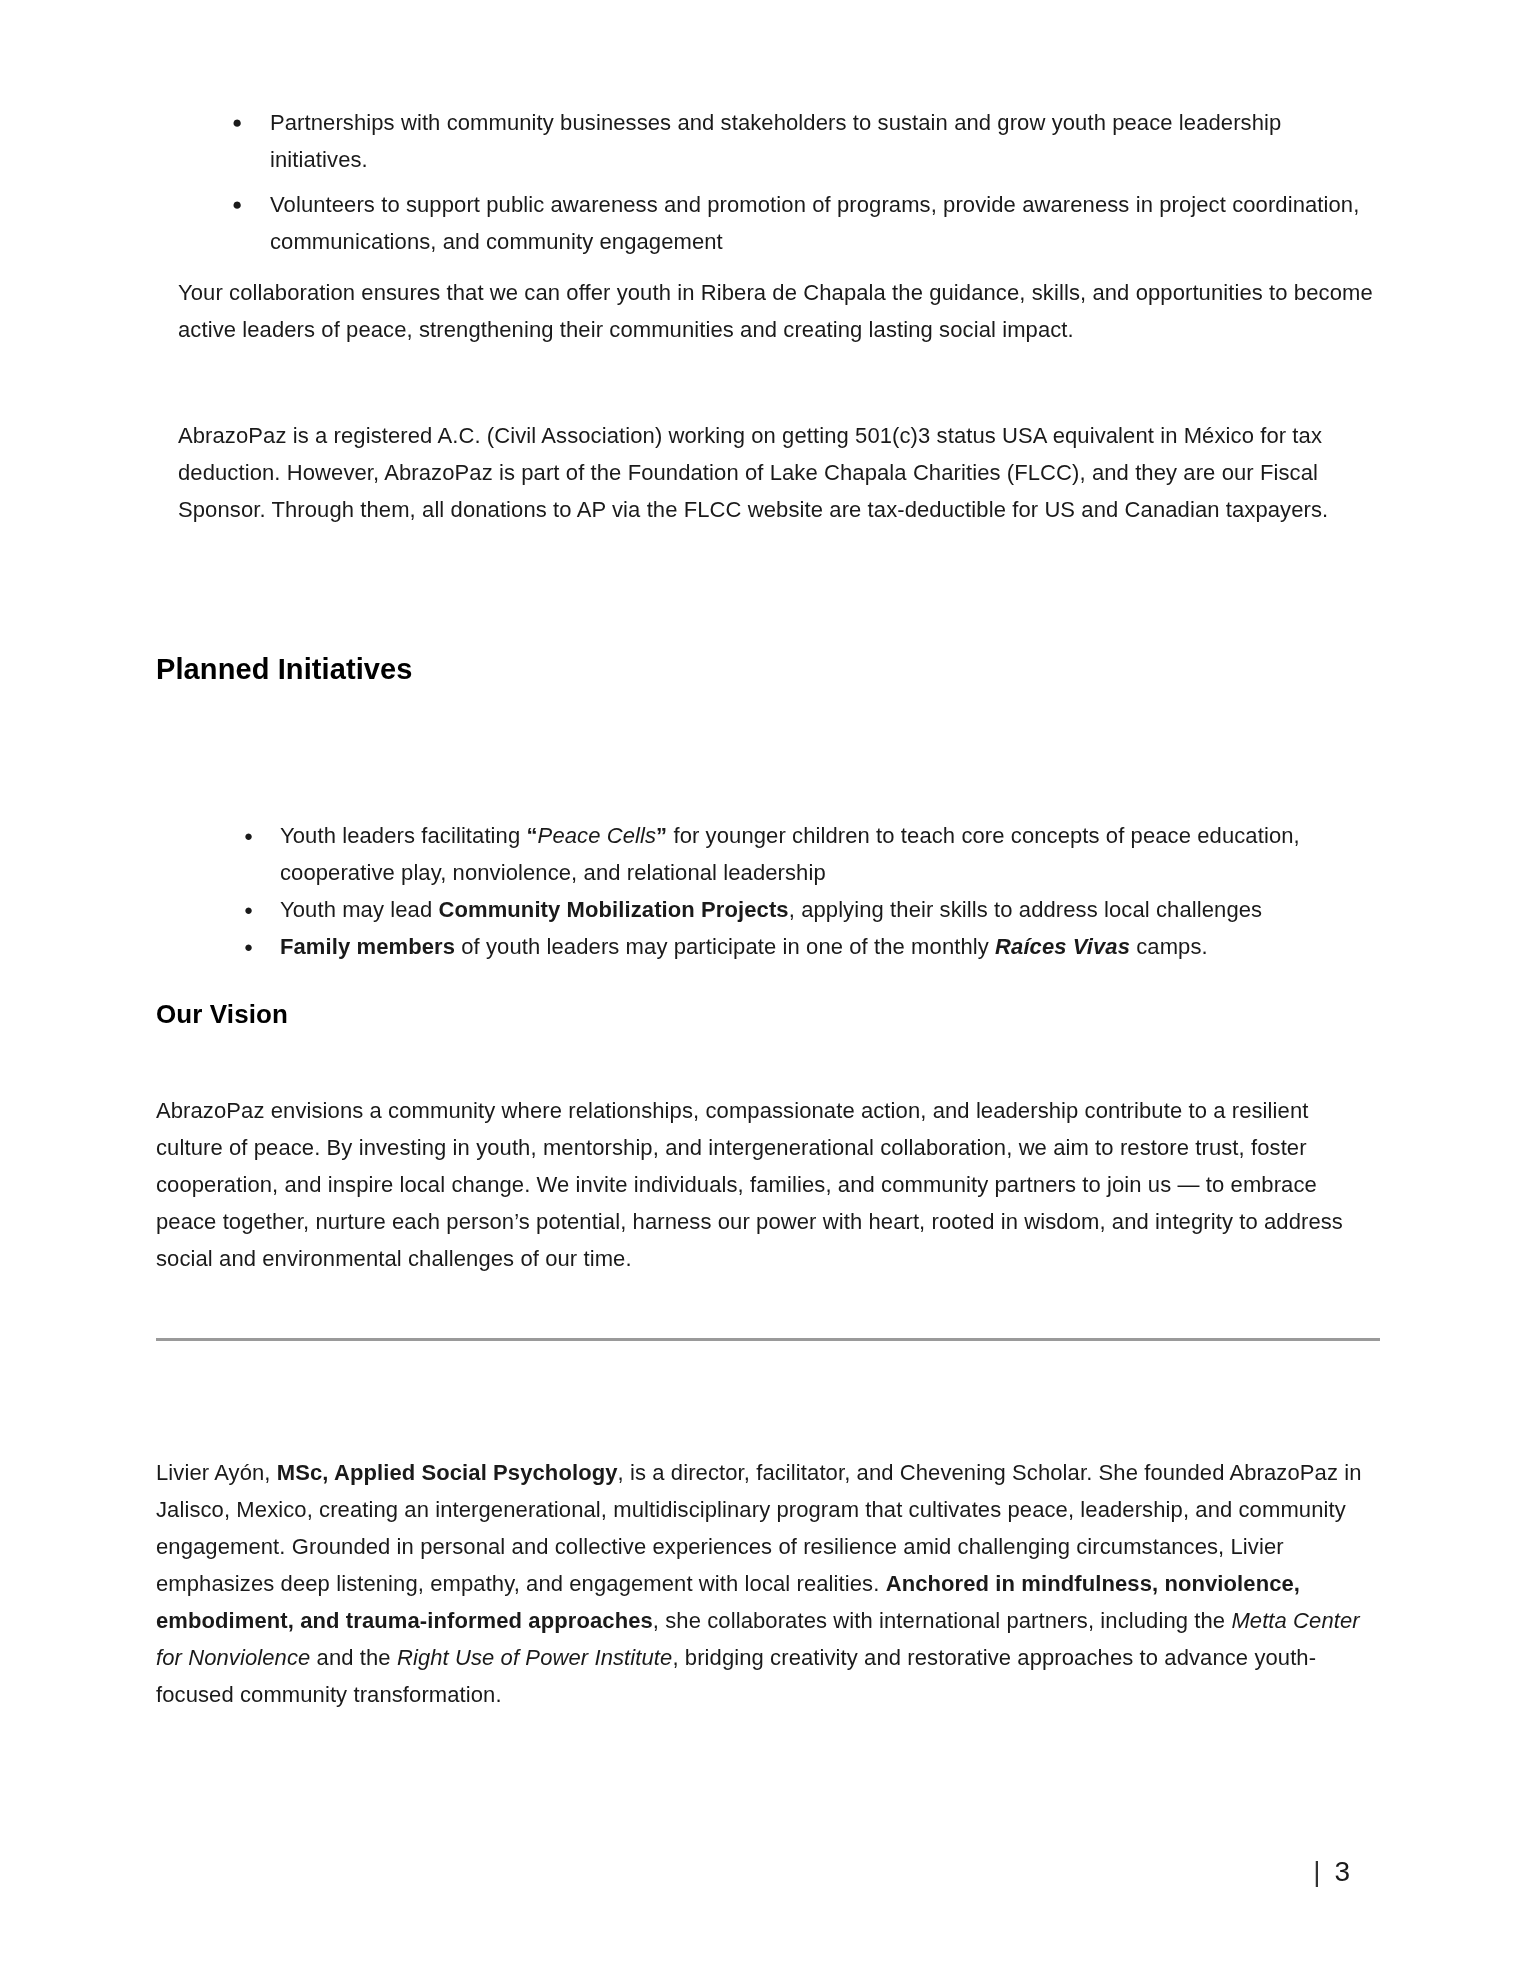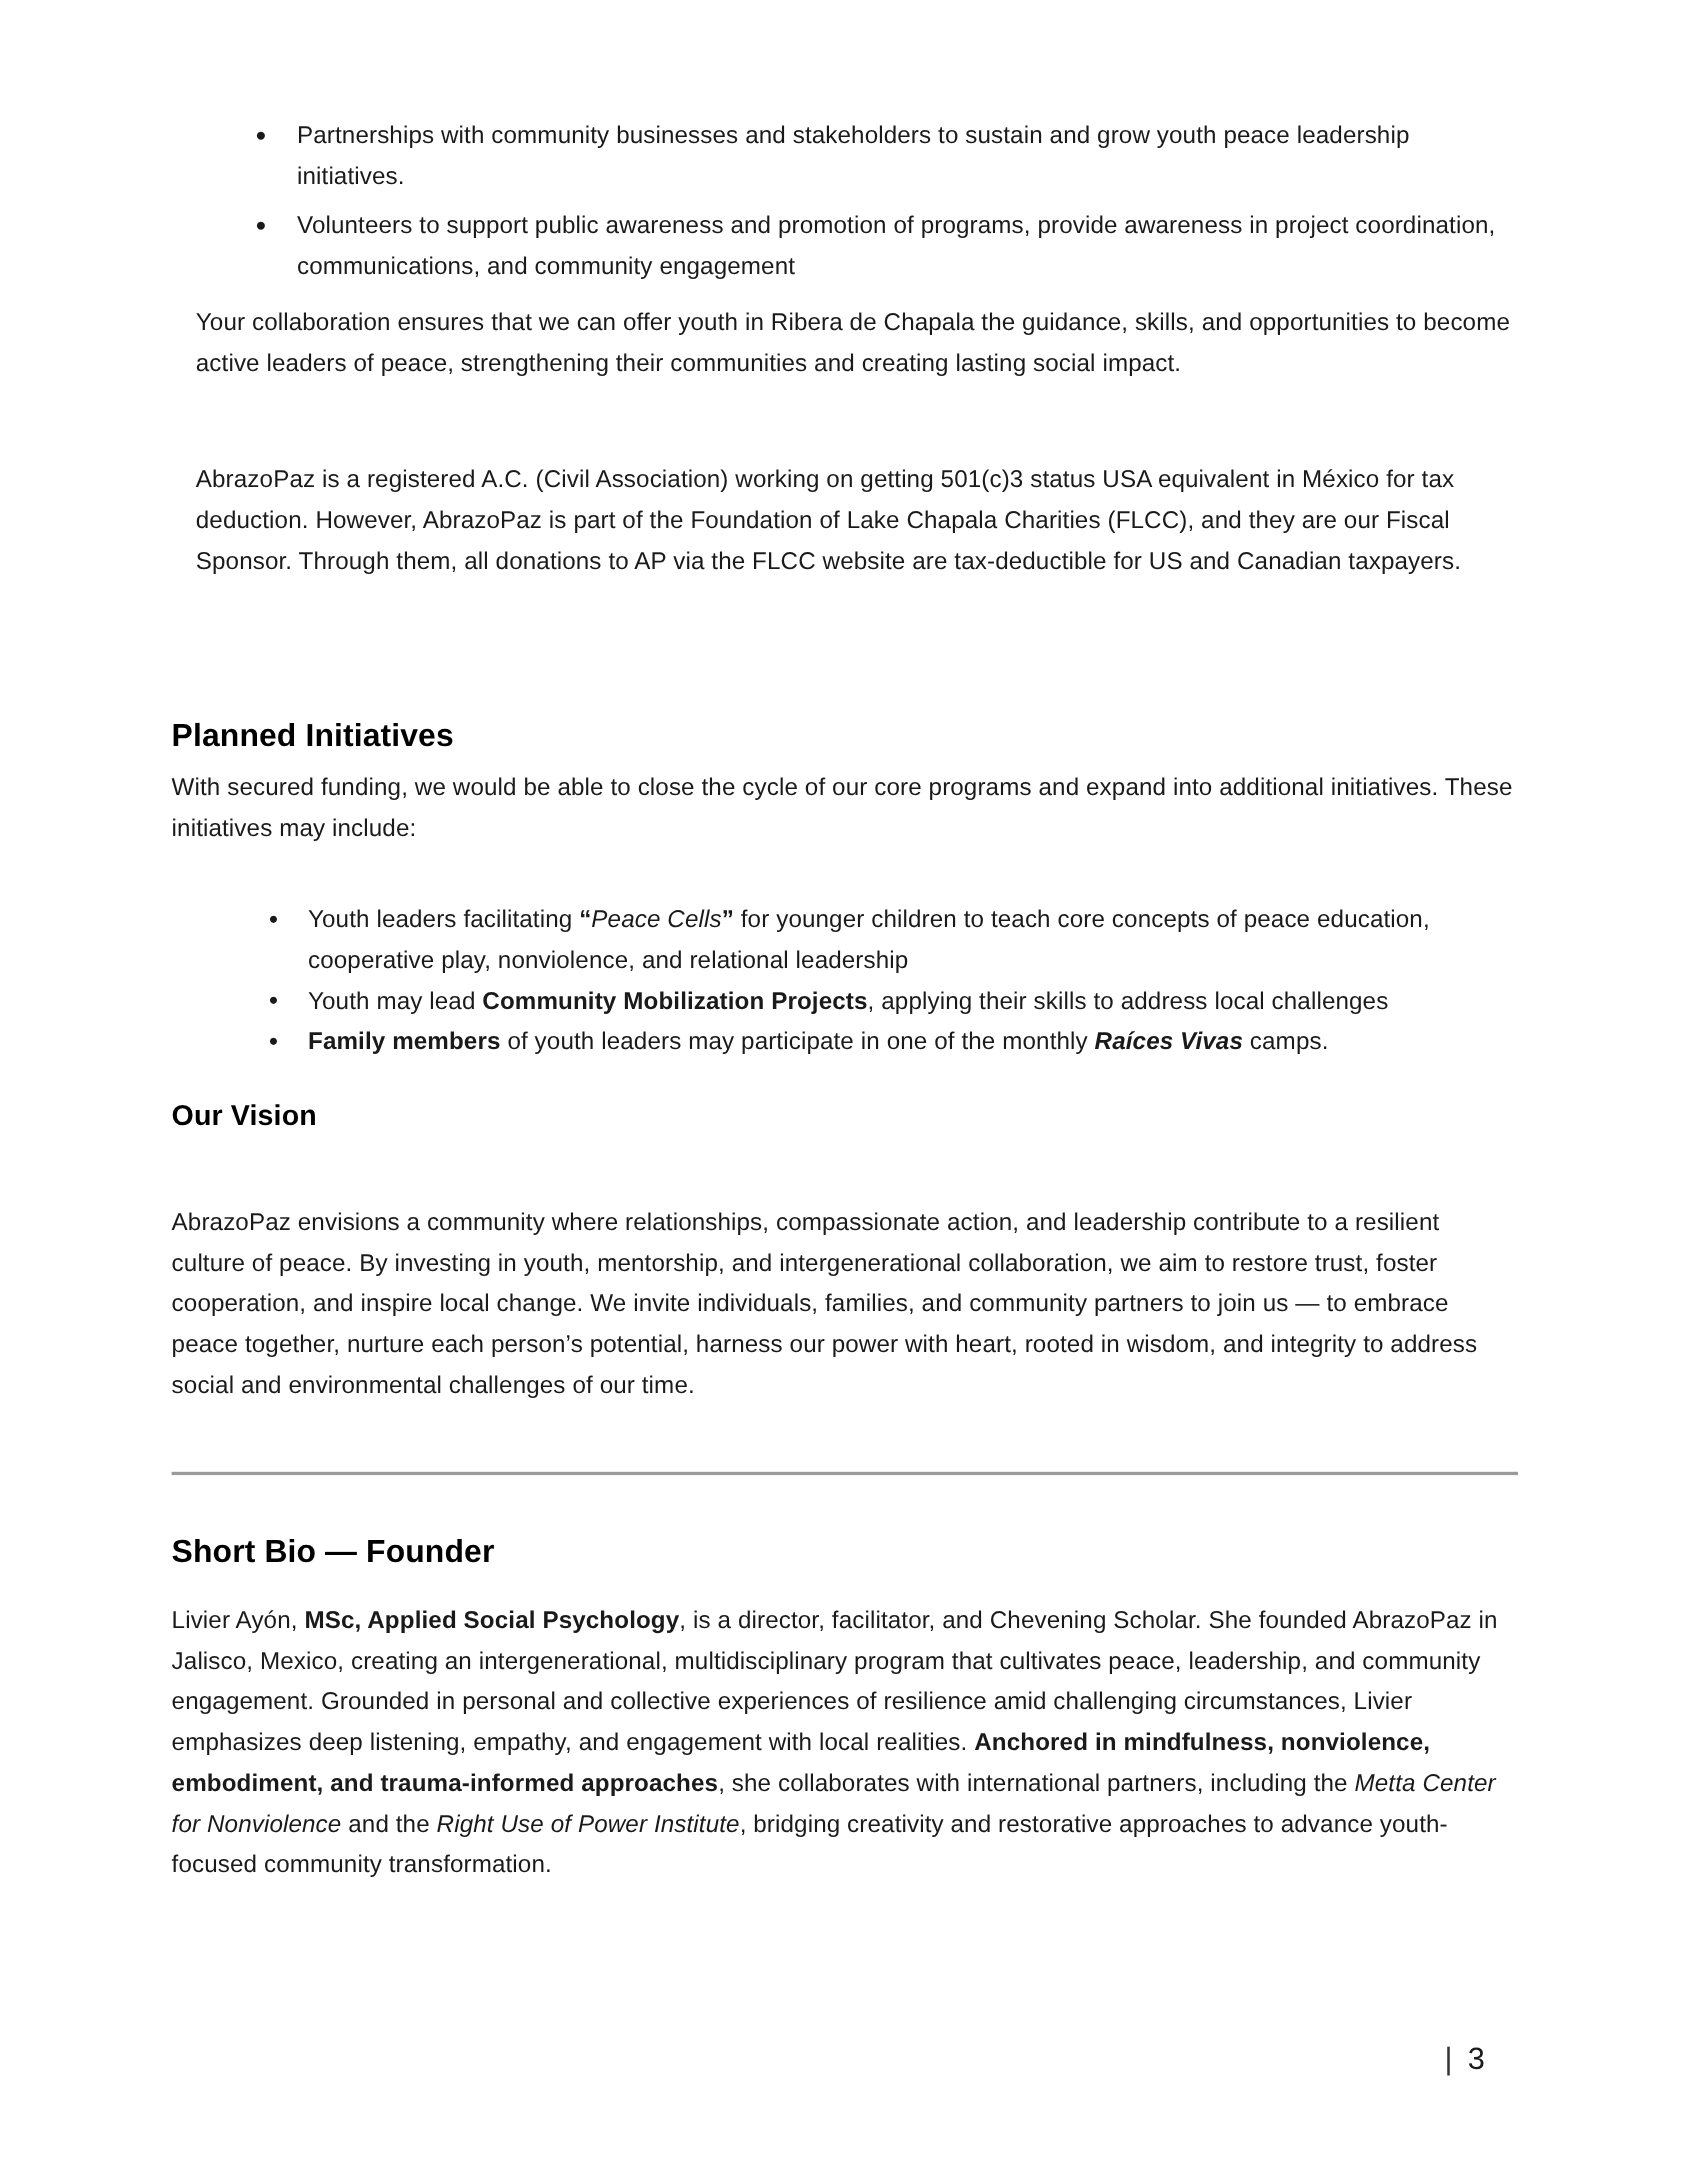--- a/index.html
+++ b/index.html
@@ -98,21 +98,20 @@
       <span class="li-text"><span>Volunteers to support public awareness and promotion of programs, provide awareness in project coordination, communications, and community engagement</span></span>
     </li>
   </ul>
 
   <p class="block para-ind" style="top:274px; margin:0;"><span>Your collaboration ensures that we can offer youth in Ribera de Chapala the guidance, skills, and opportunities to become active leaders of peace, strengthening their communities and creating lasting social impact.</span></p>
 
   <p class="block para-ind" style="top:417px; margin:0;"><span>AbrazoPaz is a registered A.C. (Civil Association) working on getting 501(c)3 status USA equivalent in México for tax deduction. However, AbrazoPaz is part of the Foundation of Lake Chapala Charities (FLCC), and they are our Fiscal Sponsor. Through them, all donations to AP via the FLCC website are tax-deductible for US and Canadian taxpayers.</span></p>
 
   <h2 class="block para-std" style="top:651px;">Planned Initiatives</h2>
 
-  <p class="block para-std" style="top:697px; margin:0;"><span>With secured funding, we would be able to close the cycle of our core programs and expand into additional initiatives. These initiatives may include:</span></p>
 
   <ul class="block bullets bullets-inner" style="top:817px; left:244px; width:1140px;">
     <li>
       <span class="bullet-dot">●</span>
       <span class="li-text"><span>Youth leaders facilitating </span><span style="font-weight: bold;">“</span><span style="font-weight: normal; font-style: italic;">Peace Cells</span><span style="font-weight: bold;">”</span><span> for younger children to teach core concepts of peace education, cooperative play, nonviolence, and relational leadership</span></span>
     </li>
     <li>
       <span class="bullet-dot">●</span>
       <span class="li-text"><span>Youth may lead </span><span style="font-weight: bold; text-align: center;">Community Mobilization Projects</span><span>, applying their skills to address local challenges</span></span>
     </li>
@@ -121,21 +120,20 @@
       <span class="li-text"><span style="font-weight: bold;">Family members</span><span> of youth leaders may participate in one of the monthly </span><span style="font-weight: bold; font-style: italic; text-align: center;">Raíces Vivas</span><span> camps.</span></span>
     </li>
   </ul>
 
   <h3 class="block para-std" style="top:996px;">Our Vision</h3>
 
   <p class="block para-std" style="top:1092px; margin:0;"><span>AbrazoPaz envisions a community where relationships, compassionate action, and leadership contribute to a resilient culture of peace. By investing in youth, mentorship, and intergenerational collaboration, we aim to restore trust, foster cooperation, and inspire local change. We invite individuals, families, and community partners to join us — to embrace peace together, nurture each person’s potential, harness our power with heart, rooted in wisdom, and integrity to address social and environmental challenges of our time.</span></p>
 
   <hr class="divider" style="top: 1338px; background: rgb(154, 154, 154);">
 
-  <h2 class="block para-std" style="top:1393px;">Short Bio — Founder</h2>
 
   <p class="block para-std" style="top:1454px; margin:0;"><span>Livier Ayón, </span><span style="font-weight: bold;">MSc, Applied Social Psychology</span><span>, is a director, facilitator, and Chevening Scholar. She founded AbrazoPaz in Jalisco, Mexico, creating an intergenerational, multidisciplinary program that cultivates peace, leadership, and community engagement. Grounded in personal and collective experiences of resilience amid challenging circumstances, Livier emphasizes deep listening, empathy, and engagement with local realities. </span><span style="font-weight: bold;">Anchored in mindfulness, nonviolence, embodiment, and trauma-informed approaches</span><span>, she collaborates with international partners, including the </span><span style="font-style: italic;">Metta Center for Nonviolence</span><span> and the </span><span style="font-style: italic;">Right Use of Power Institute</span><span>, bridging creativity and restorative approaches to advance youth-focused community transformation.</span></p>
 
   <div class="footer">
     <span class="sep">|</span>
     <span class="page-num">3</span>
   </div>
 
 </div>
 

